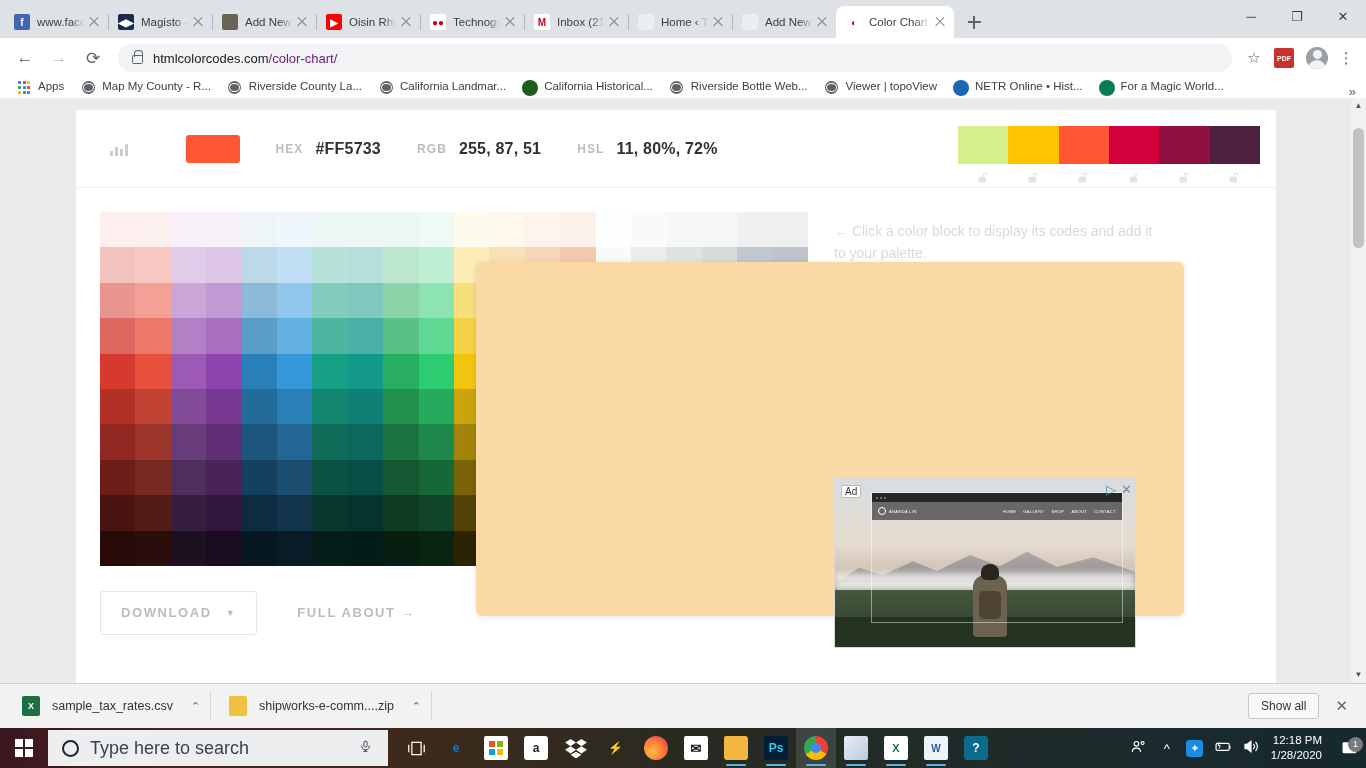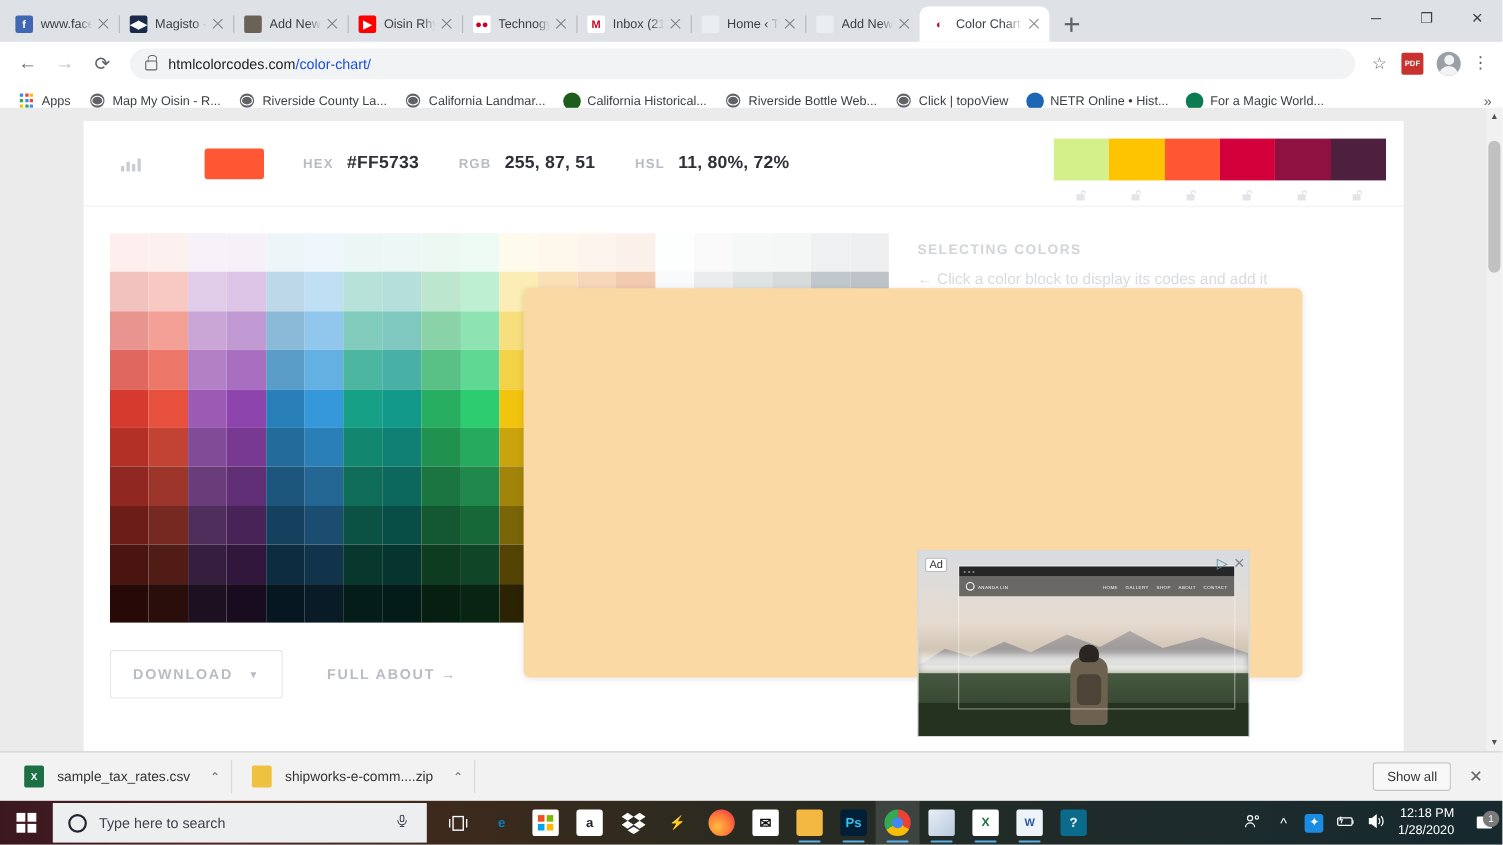--- a/index.html
+++ b/index.html
@@ -73,40 +73,40 @@
     flex:1 1 auto; height:28px; background:#f1f3f4; border-radius:14px;
     display:flex; align-items:center; padding:0 14px; margin:0 8px;
     font-size:13px; color:#202124;
   }
   .lock { width:11px; height:9px; border:1.5px solid #5f6368; border-radius:1.5px;
           position:relative; margin-right:10px; margin-top:2px; flex:0 0 11px; }
   .lock::before { content:""; position:absolute; width:7px; height:6px;
                   border:1.5px solid #5f6368; border-bottom:none;
                   border-radius:4px 4px 0 0; left:0.5px; top:-6px; }
   .url-host { color:#202124; }
-  .url-path { color:#1d4ed8; }
+  .url-path { color:#701a75; }
   .tb-right { display:flex; align-items:center; }
   .star { color:#5f6368; font-size:15px; width:28px; text-align:center; }
   .ext-pdf { width:20px; height:20px; background:#c9322e; border-radius:2px;
              color:#fff; font-size:7px; font-weight:bold; display:flex;
              align-items:center; justify-content:center; margin:0 6px; }
   .avatar { width:22px; height:22px; border-radius:50%; background:#9aa0a6;
             margin:0 6px; position:relative; overflow:hidden; }
   .avatar::before { content:""; position:absolute; width:9px; height:9px;
                     border-radius:50%; background:#f1f3f4; left:6.5px; top:3px; }
   .avatar::after { content:""; position:absolute; width:18px; height:12px;
                    border-radius:9px 9px 0 0; background:#f1f3f4; left:2px; top:13px; }
   .kebab { width:24px; text-align:center; color:#5f6368; font-size:15px;
            line-height:8px; }
 
   
   .bookmarks { height:28px; background:#fff; display:flex; align-items:center;
                padding:0 8px; font-size:11.5px; color:#3c4043;
                border-bottom:1px solid #dadce0; position:relative; }
-  .bm { display:flex; align-items:center; padding:0 8px; height:24px;
+  .bm { display:flex; align-items:flex-start; padding:0 8px; height:24px;
         white-space:nowrap; }
   .bm-ico { width:16px; height:16px; margin-right:6px; flex:0 0 16px;
             display:flex; align-items:center; justify-content:center;
             font-size:10px; border-radius:2px; }
   .apps-grid { display:grid; grid-template-columns:repeat(3,3px);
                grid-template-rows:repeat(3,3px); gap:1.6px; }
   .apps-grid i { display:block; width:3px; height:3px; border-radius:.5px; }
   .globe { width:13px; height:13px; border-radius:50%; background:#5f6368;
            position:relative; }
   .globe::before { content:""; position:absolute; inset:2px 1px;
@@ -239,21 +239,21 @@
                                         #2d2a20 46%,#222b26 62%,#1d2b2c 80%,#16292e 100%); }
   .start { width:48px; height:40px; display:flex; align-items:center;
            justify-content:center; }
   .winlogo { display:grid; grid-template-columns:repeat(2,8px);
              grid-template-rows:repeat(2,8px); gap:2px; }
   .winlogo i { background:#fff; display:block; }
   .search { position:absolute; left:48px; top:2px; width:340px; height:36px;
             background:#eceef0; display:flex; align-items:center; padding:0 10px; }
   .search-circle { width:17px; height:17px; border-radius:50%;
                    border:2.2px solid #1f2430; margin:0 11px 0 4px; }
-  .search-text { font-size:13px; color:#3d424d; flex:1 1 auto; }
+  .search-text { font-size:18px; color:#3d424d; flex:1 1 auto; }
   .mic { color:#3d424d; font-size:14px; margin-right:6px; }
   .tasks { position:absolute; left:396px; top:0; height:40px; display:flex;
            align-items:center; }
   .tk { width:40px; height:40px; display:flex; align-items:center;
         justify-content:center; position:relative; }
   .tk.active { background:rgba(255,255,255,.12); }
   .tk.run::after { content:""; position:absolute; bottom:2px; left:10px;
                    width:20px; height:2.5px; background:#5bb0e8; border-radius:2px; }
   .appico { width:24px; height:24px; border-radius:3px; display:flex;
             align-items:center; justify-content:center; font-size:12px;
@@ -361,21 +361,21 @@
               <i style="background:#34A853"></i>
               <i style="background:#4285F4"></i>
             </span>
           </span>
           <span>Apps</span>
         </div>
         <div class="bm">
           <span class="bm-ico">
             <span class="globe"></span>
           </span>
-          <span>Map My Oisin - R...</span>
+          <span>Map My County - R...</span>
         </div>
         <div class="bm">
           <span class="bm-ico">
             <span class="globe"></span>
           </span>
           <span>Riverside County La...</span>
         </div>
         <div class="bm">
           <span class="bm-ico">
             <span class="globe"></span>
@@ -389,21 +389,21 @@
         <div class="bm">
           <span class="bm-ico">
             <span class="globe"></span>
           </span>
           <span>Riverside Bottle Web...</span>
         </div>
         <div class="bm">
           <span class="bm-ico">
             <span class="globe"></span>
           </span>
-          <span>Click | topoView</span>
+          <span>Viewer | topoView</span>
         </div>
         <div class="bm">
           <span class="bm-ico" style="background:#1b66b5;border-radius:50%"></span>
           <span>NETR Online • Hist...</span>
         </div>
         <div class="bm">
           <span class="bm-ico" style="background:#0b7b52;border-radius:50%"></span>
           <span>For a Magic World...</span>
         </div>
       </div>
@@ -692,21 +692,20 @@
             <div class="btn-download">
               <span>DOWNLOAD</span>
               <span class="caret">▼</span>
             </div>
             <div class="btn-full">FULL ABOUT →</div>
           </div>
         </div>
 
         <div class="right-col">
           <div>
-            <div class="sb-h">SELECTING COLORS</div>
             <div class="sb-p">← Click a color block to display its codes and add it to your palette.</div>
           </div>
           <div>
             <div class="sb-h">SAVING COLORS</div>
             <div class="sb-p">
               <span class="mini-lock">
                 <svg width="13" height="15" viewBox="0 0 14 16" fill="#dcdee1">
                   <rect x="2" y="7" width="10" height="8" rx="1"></rect>
                   <path d="M4 7V5a3 3 0 016 0v2h-1.6V5a1.4 1.4 0 10-2.8 0v2z"></path>
                 </svg>

